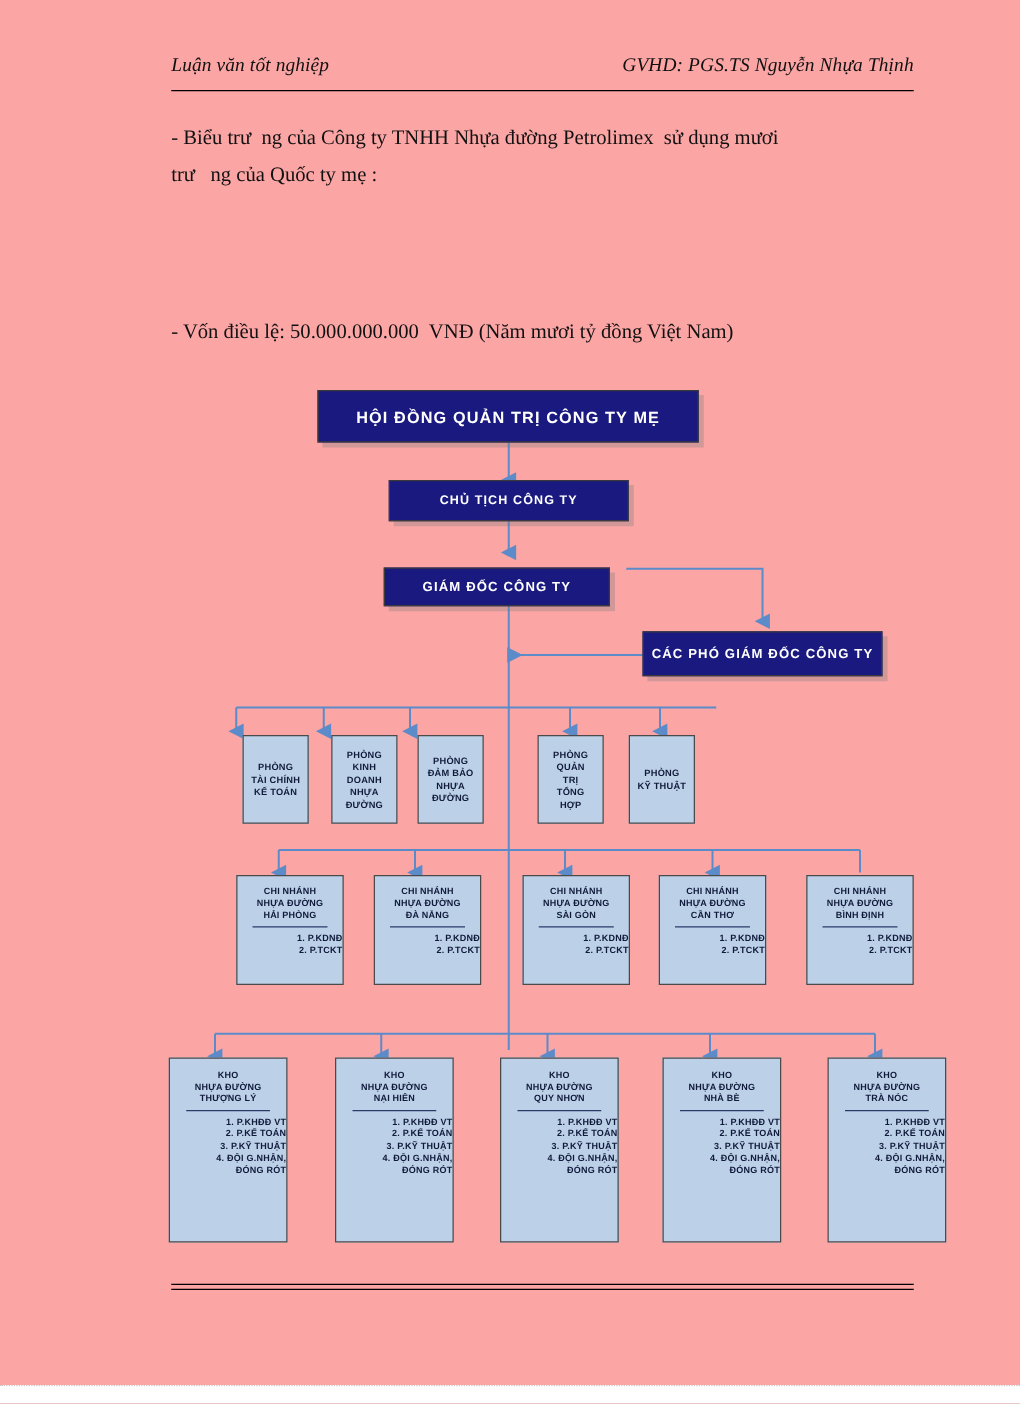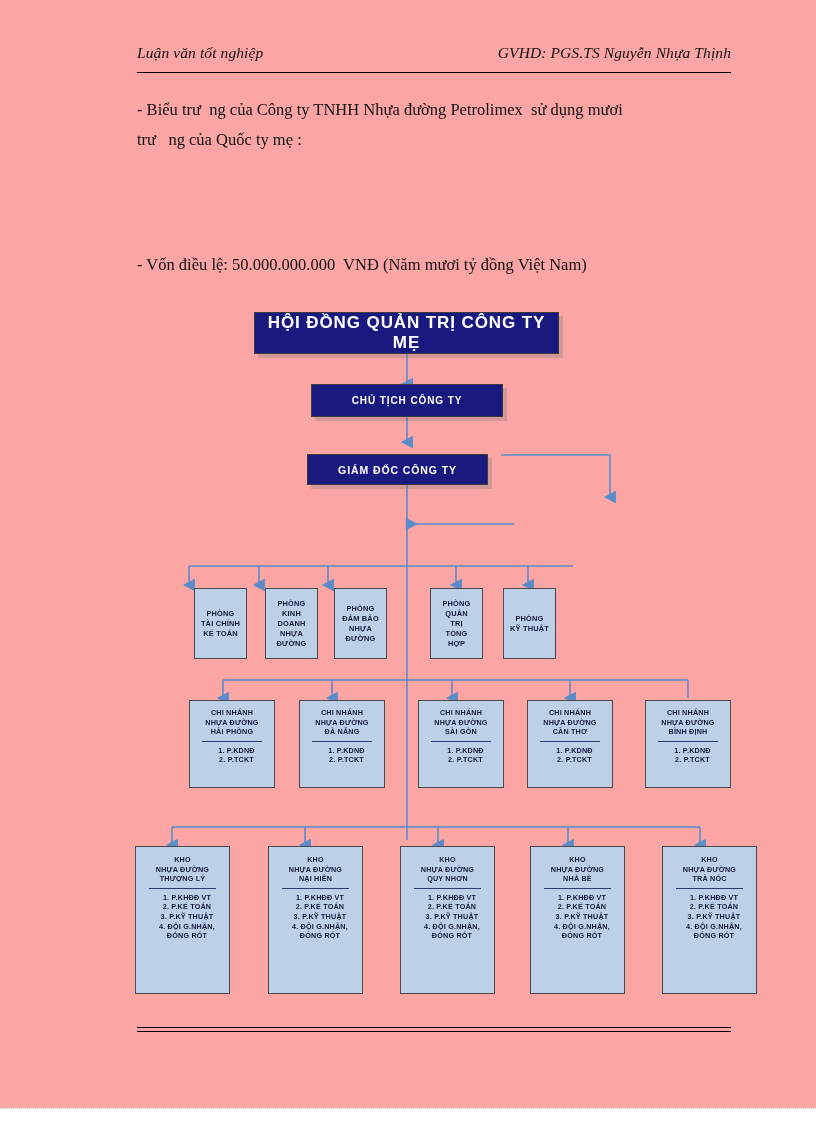--- a/index.html
+++ b/index.html
@@ -101,21 +101,21 @@
     white-space: pre-line;
   }
   .node .divider {
     width: 72%;
     height: 0;
     border-top: 1.2px solid #2a3a6a;
     margin: 4px 0 4px 0;
   }
   .node .items {
     width: 100%;
-    text-align: center;
+    text-align: right;
     box-sizing: border-box;
     padding-left: 9px;
     white-space: pre-line;
   }
 
   
   .footer-rule-top {
     position: absolute;
     left: 137px;
     top: 1027px;
@@ -206,32 +206,35 @@
 
         <path d="M172,527 L700,527"></path>
         <line x1="172" y1="527" x2="172" y2="545" marker-end="url(#ah)"></line>
         <line x1="305" y1="527" x2="305" y2="545" marker-end="url(#ah)"></line>
         <line x1="438" y1="527" x2="438" y2="545" marker-end="url(#ah)"></line>
         <line x1="568" y1="527" x2="568" y2="545" marker-end="url(#ah)"></line>
         <line x1="700" y1="527" x2="700" y2="545" marker-end="url(#ah)"></line>
       </g>
     </svg>
 
-    <div class="node navy" style="left:254px; top:12px; width:305px; height:42px; font-size:17px;">
+    <div class="node navy" style="left:254px; top:12px; width:305px; height:42px; font-size:13px;">
       <span class="ttl">HỘI ĐỒNG QUẢN TRỊ CÔNG TY MẸ</span>
     </div>
 
     <div class="node navy" style="left:311px; top:84px; width:192px; height:33px; font-size:10px;">
       <span class="ttl">CHỦ TỊCH CÔNG TY</span>
     </div>
 
     <div class="node navy" style="left:307px; top:154px; width:181px; height:31px; font-size:10.5px;">
       <span class="ttl">GIÁM ĐỐC CÔNG TY</span>
     </div>
 
+    <div class="node navy" style="left:514px; top:205px; width:192px; height:36px; font-size:10.5px;">
+      <span class="ttl">CÁC PHÓ GIÁM ĐỐC CÔNG TY</span>
+    </div>
 
     <div class="node blue" style="left:194px; top:288px; width:53px; height:71px; font-size:7.4px; line-height:10px; justify-content:center;">
       <span class="ttl">PHÒNG
 TÀI CHÍNH
 KẾ TOÁN</span>
     </div>
     <div class="node blue" style="left:265px; top:288px; width:53px; height:71px; font-size:7.4px; line-height:10px; justify-content:center;">
       <span class="ttl">PHÒNG
 KINH
 DOANH

